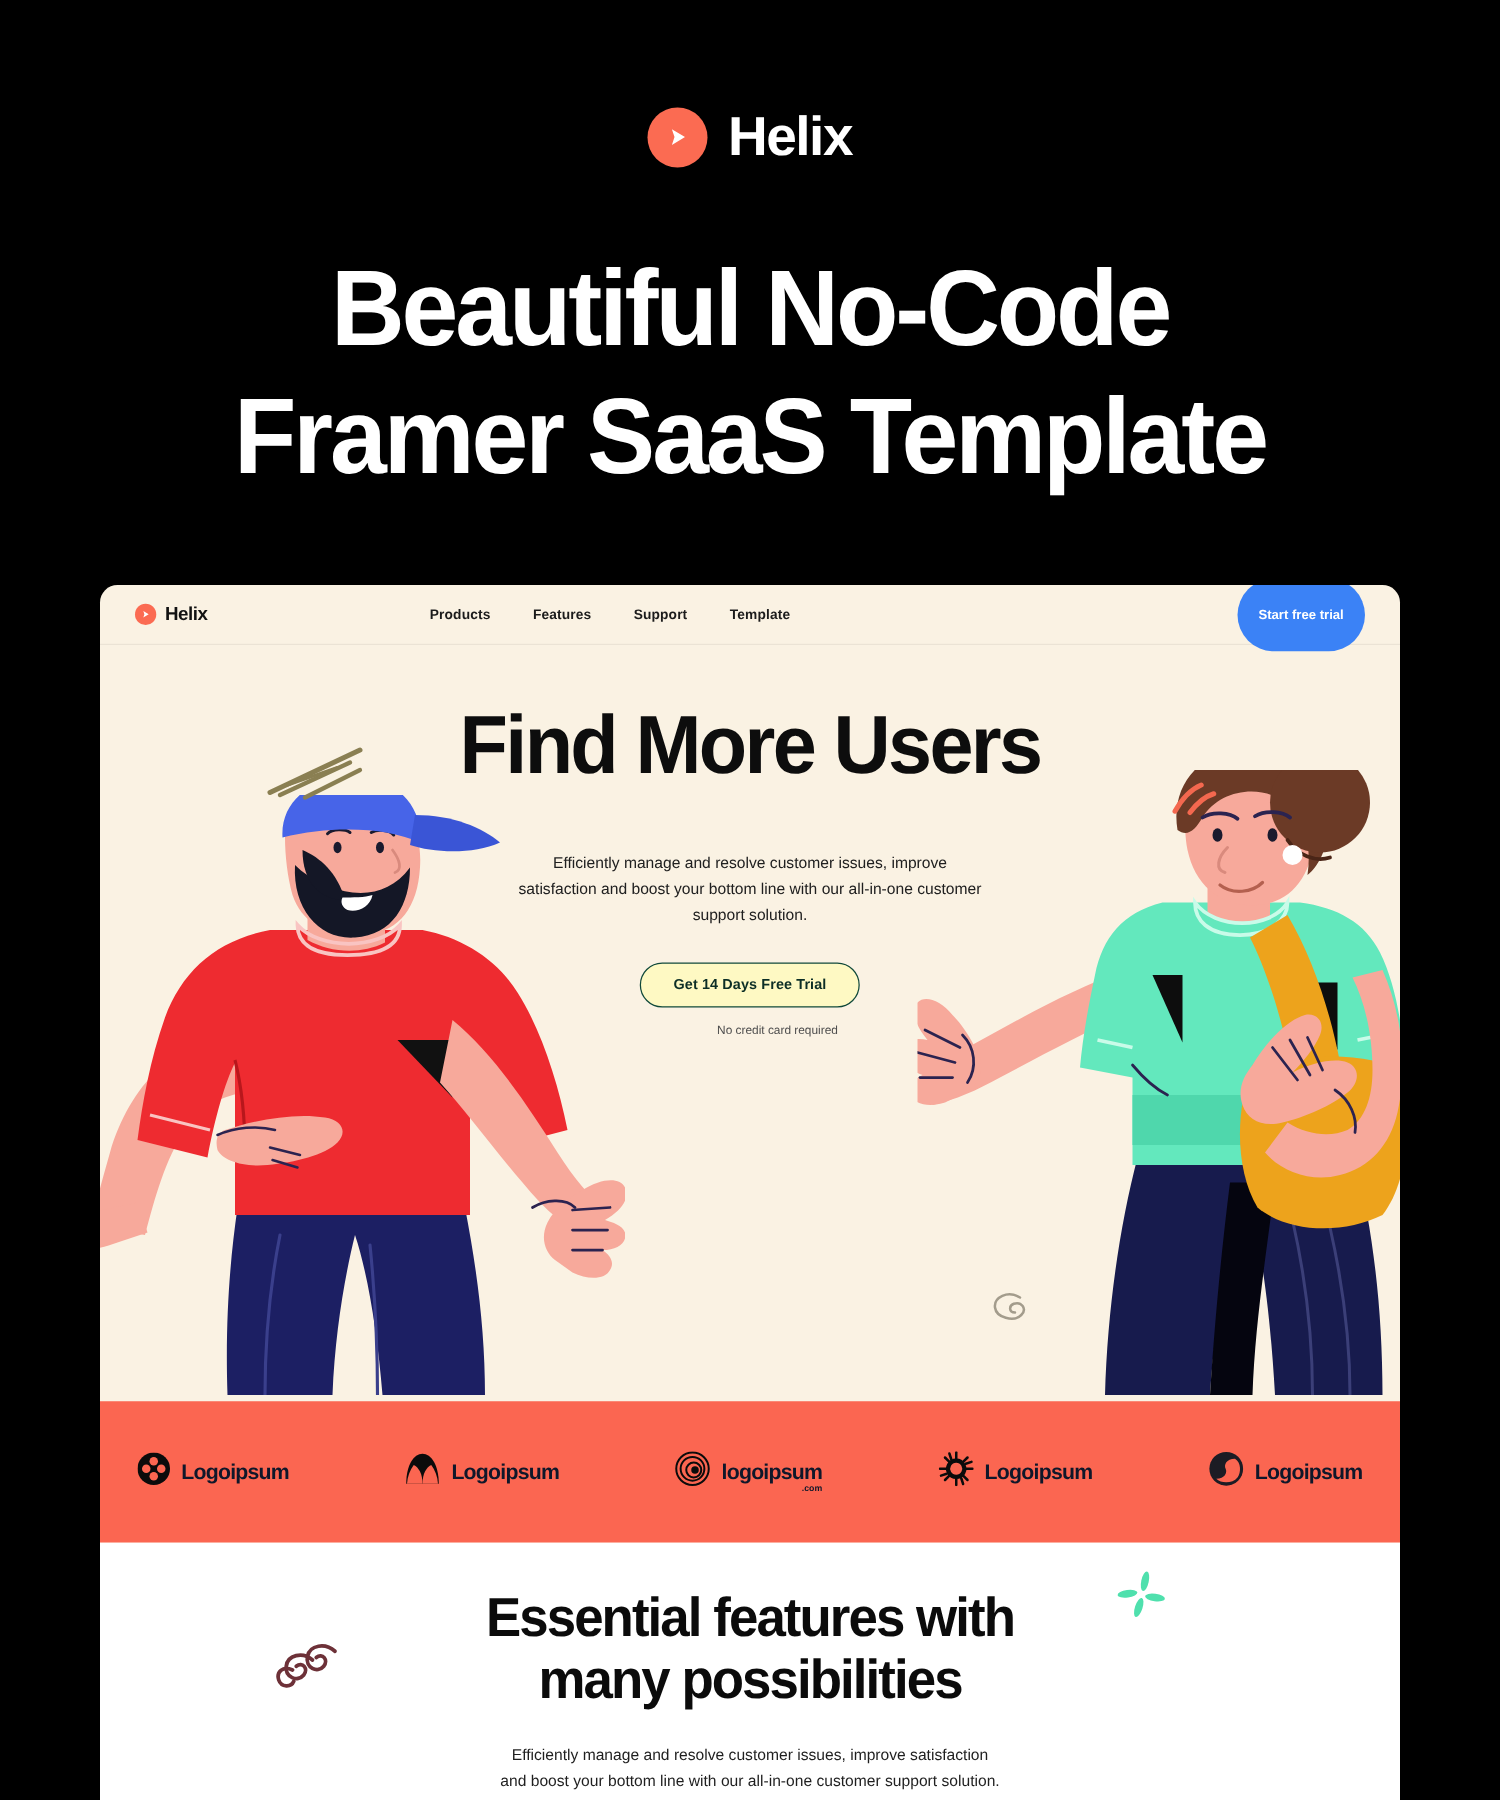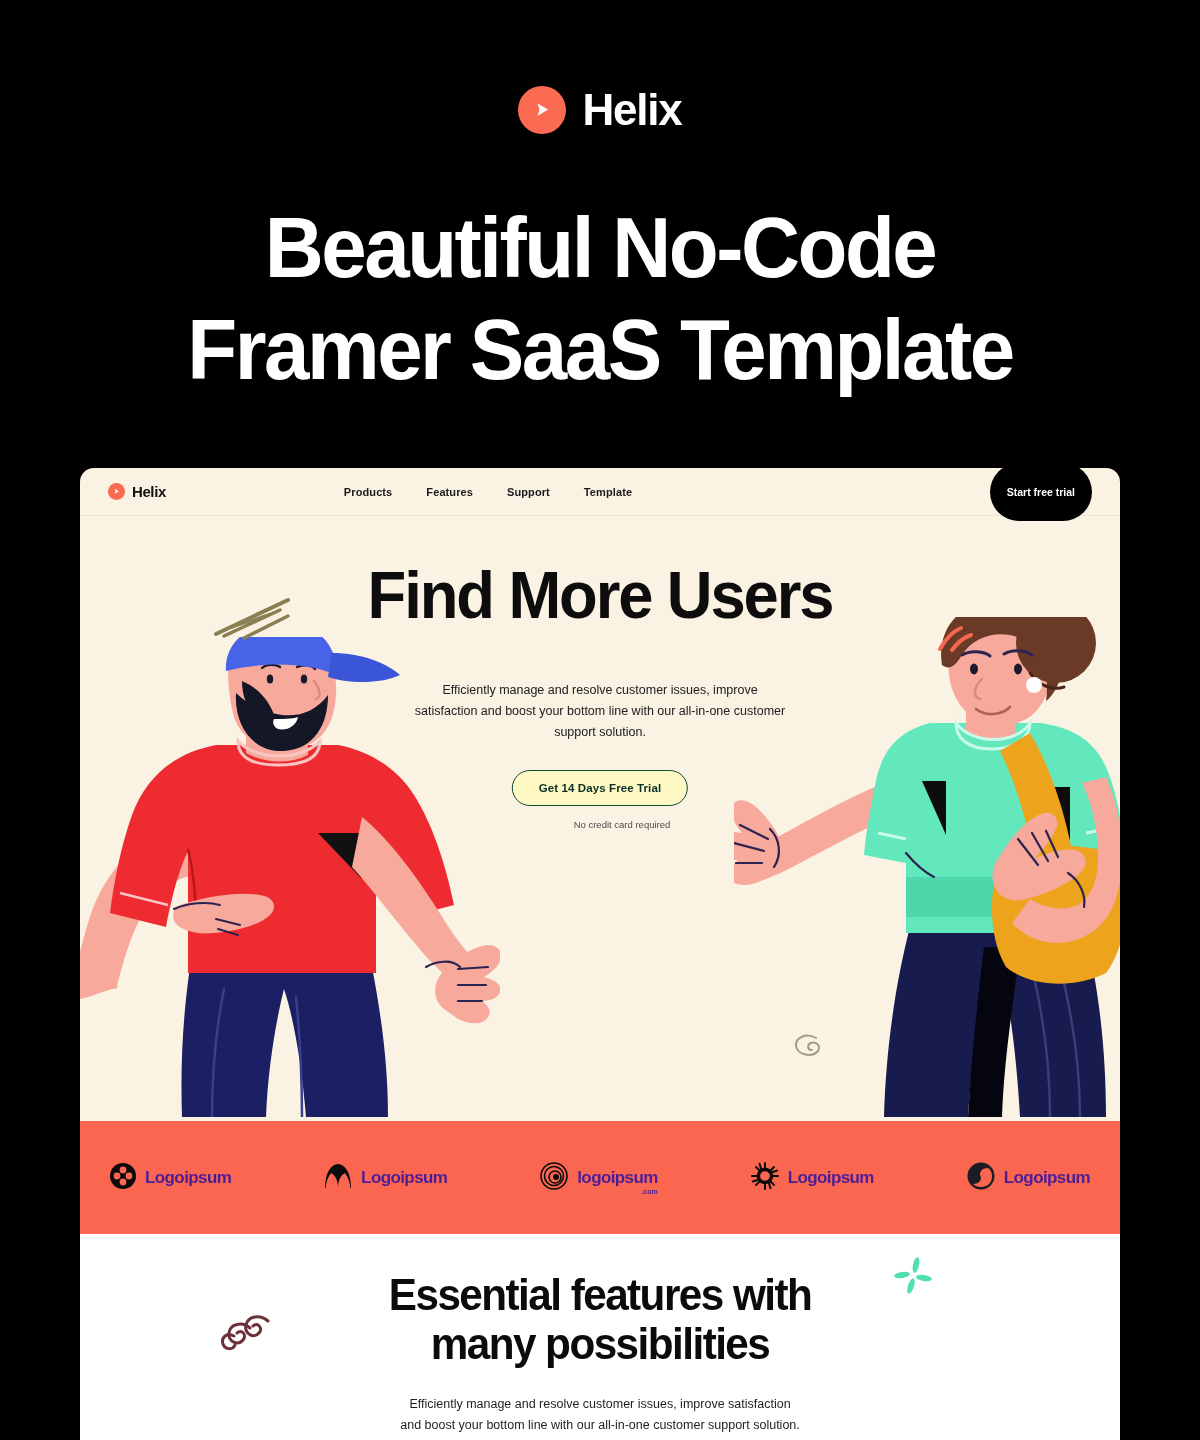--- a/index.html
+++ b/index.html
@@ -62,21 +62,21 @@
   .nav-links {
     display:flex; align-items:center; gap:34px;
     margin-left:178px;
   }
   .nav-link {
     font-size:11px; font-weight:600; color:#1b1b1b; letter-spacing:0.1px;
     cursor:pointer; white-space:nowrap;
   }
   .nav-cta {
     margin-left:auto;
-    background:#000000; color:#ffffff;
+    background:#3b82f6; color:#ffffff;
     font-size:10.5px; font-weight:700;
     padding:23px 17px; border-radius:999px; border:none;
     cursor:pointer; white-space:nowrap;
     font-family:"Liberation Sans", sans-serif;
   }
 
   
   .hero {
     position:relative; height:605px; width:100%;
     background:#faf2e3; overflow:hidden;
@@ -115,21 +115,21 @@
   .art-right { right:-14px; bottom:0; }
 
   
   .logo-strip {
     position:relative; width:100%; height:113px; background:#fb6651;
     display:flex; align-items:center; justify-content:space-between;
     padding:0 30px; z-index:5;
   }
   .logo-item { display:flex; align-items:center; gap:9px; }
   .logo-item .lbl {
-    font-size:17px; font-weight:800; color:#4c1d95; letter-spacing:-0.6px;
+    font-size:17px; font-weight:800; color:#0f172a; letter-spacing:-0.6px;
     position:relative;
   }
   .logo-item .lbl .dotcom {
     position:absolute; right:0; bottom:-7px;
     font-size:7px; font-weight:700; letter-spacing:0;
   }
 
   
   .features {
     position:relative; width:100%; background:#ffffff;

